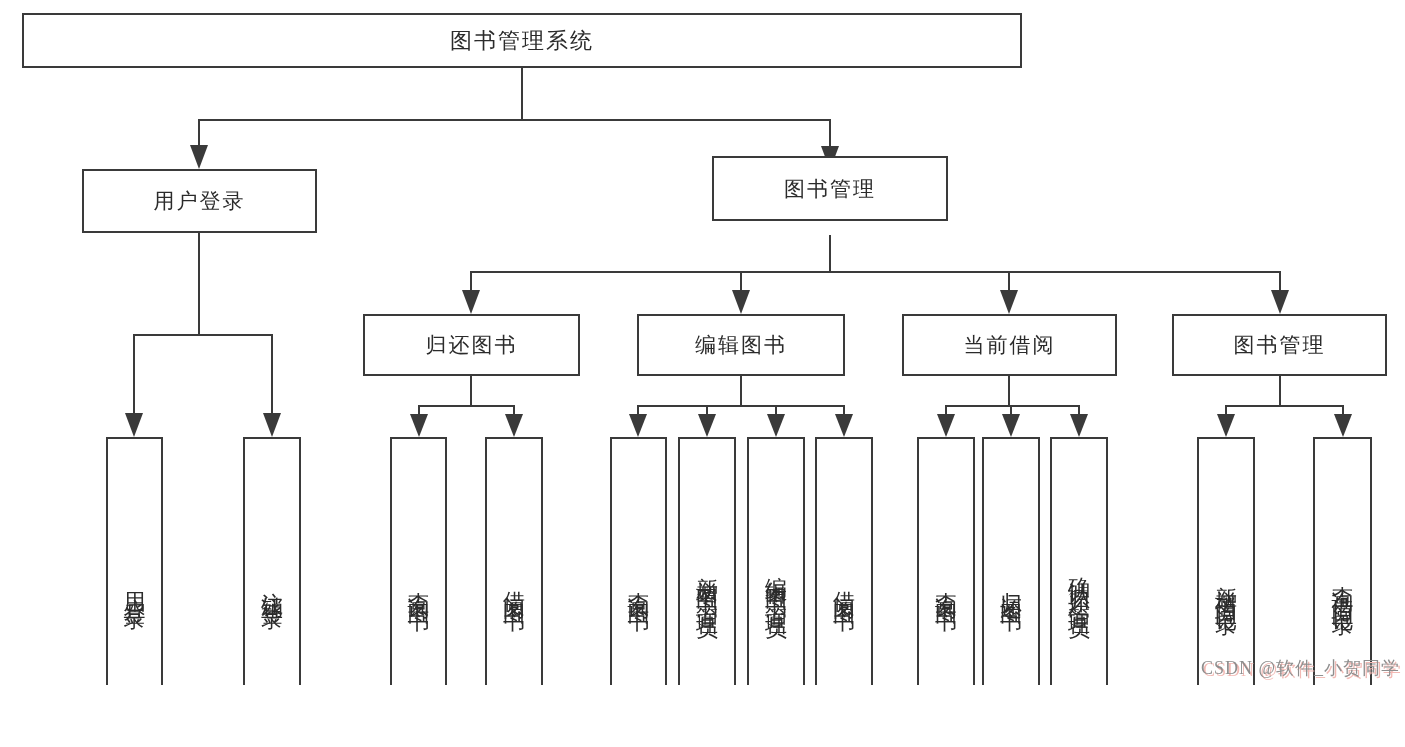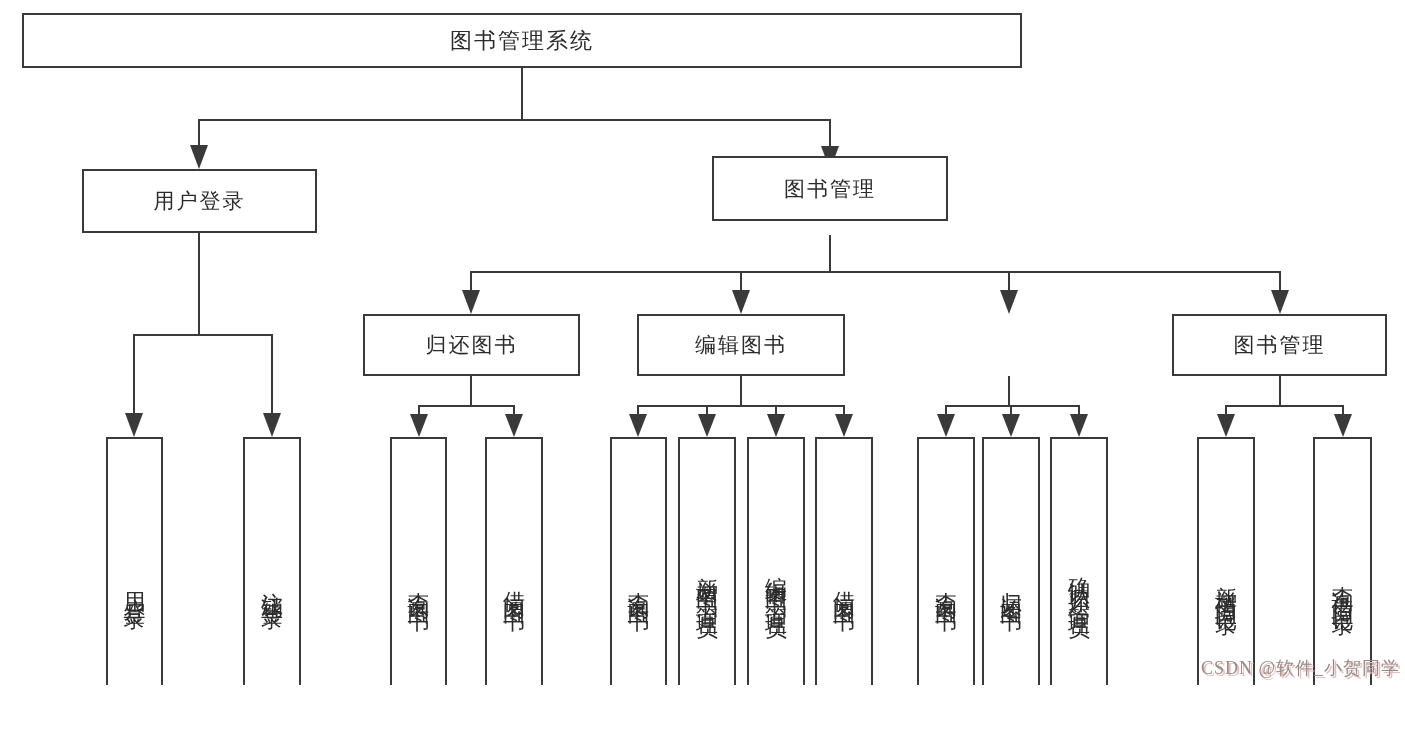--- a/index.html
+++ b/index.html
@@ -127,20 +127,21 @@
     <polygon class="ah" points="1343,437 1334,414 1352,414"></polygon>
   </svg>
 
   <div class="box h-label root-label" style="left:22px; top:13px; width:1000px; height:55px;">图书管理系统</div>
 
   <div class="box h-label" style="left:82px; top:169px; width:235px; height:64px;">用户登录</div>
   <div class="box h-label" style="left:712px; top:156px; width:236px; height:65px;">图书管理</div>
 
   <div class="box h-label" style="left:363px; top:314px; width:217px; height:62px;">归还图书</div>
   <div class="box h-label" style="left:637px; top:314px; width:208px; height:62px;">编辑图书</div>
+  <div class="box h-label" style="left:902px; top:314px; width:215px; height:62px;">当前借阅</div>
   <div class="box h-label" style="left:1172px; top:314px; width:215px; height:62px;">图书管理</div>
 
   <div class="box leaf" style="left:106px; top:437px; width:57px; height:298px;">用户登录</div>
   <div class="box leaf" style="left:243px; top:437px; width:58px; height:298px;">注销登录</div>
 
   <div class="box leaf" style="left:390px; top:437px; width:57px; height:298px;">查询图书</div>
   <div class="box leaf" style="left:485px; top:437px; width:58px; height:298px;">借阅图书</div>
 
   <div class="box leaf" style="left:610px; top:437px; width:57px; height:298px;">查询图书</div>
   <div class="box leaf" style="left:678px; top:437px; width:58px; height:298px;">新增图书（管理员）</div>

